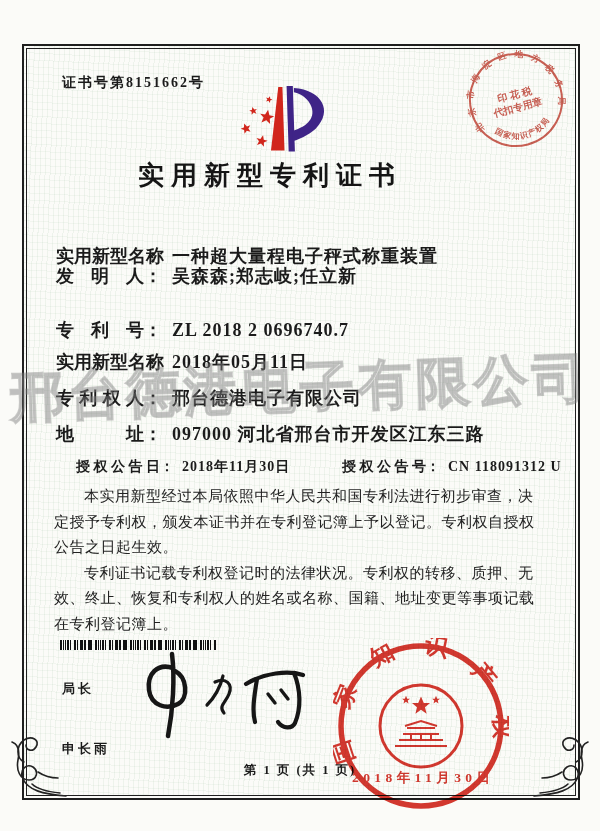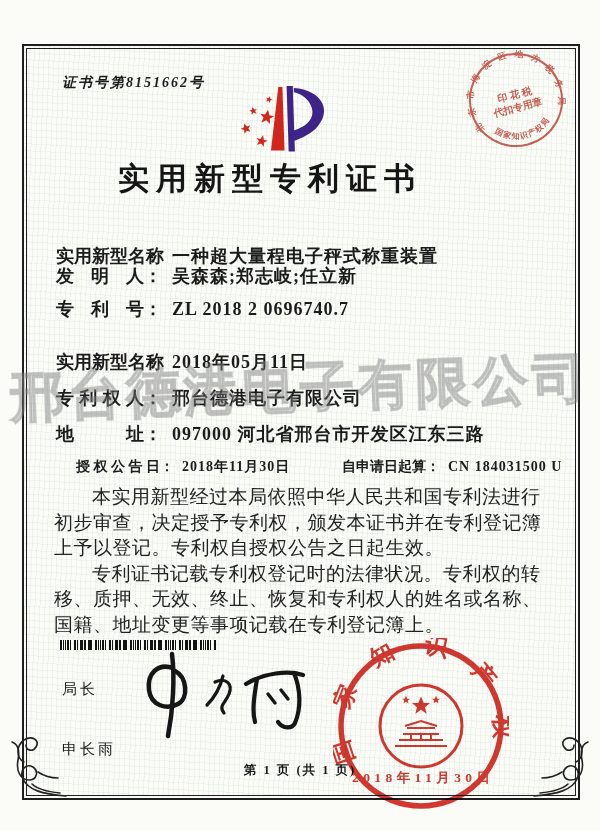--- a/index.html
+++ b/index.html
@@ -18,48 +18,48 @@
   }
   .frame{
     position:absolute;left:22px;top:44px;width:554px;height:752px;
     border:2px solid #1f1f1f;z-index:2;
   }
   .frame::before{
     content:"";position:absolute;inset:2px;border:1px solid #1f1f1f;
   }
   .cert-no{
     position:absolute;left:62px;top:74px;z-index:3;
-    font-size:14px;font-weight:600;letter-spacing:2px;font-style:italic;
+    font-size:14px;font-weight:600;letter-spacing:2px;
   }
   .logo{position:absolute;left:232px;top:86px;z-index:3;}
   .title{
     position:absolute;left:0;top:158px;width:540px;text-align:center;z-index:3;
-    font-size:31px;font-weight:bold;letter-spacing:7px;color:#151515;
+    font-size:26px;font-weight:bold;letter-spacing:7px;color:#151515;
   }
   .row{position:absolute;left:56px;z-index:3;font-size:18px;font-weight:600;white-space:nowrap;}
   .row .lbl{display:inline-block;width:88px;text-align:justify;text-align-last:justify;}
   .row .val{margin-left:10px;letter-spacing:1px;}
-  .row.r0{top:244px}.row.r1{top:264px}.row.r2{top:297px}
+  .row.r0{top:244px}.row.r1{top:264px}.row.r2{top:318px}
   .row.r3{top:350px}.row.r4{top:386px}.row.r5{top:422px}
   .grant{position:absolute;top:458px;z-index:3;font-size:14px;font-weight:600;white-space:nowrap;}
   .grant.left{left:56px}.grant.right{left:322px}
   .grant .lbl{display:inline-block;width:84px;text-align:justify;text-align-last:justify;padding-left:20px;}
   .grant .val{margin-left:8px;letter-spacing:1px;}
   .body-text{
     position:absolute;left:54px;top:484px;width:494px;z-index:3;
-    font-size:19px;line-height:25.5px;letter-spacing:.5px;color:#222;
+    font-size:15px;line-height:25.5px;letter-spacing:.5px;color:#222;
   }
   .body-text p{margin:0;text-indent:2em;}
   .barcode{
     position:absolute;left:60px;top:640px;width:156px;height:10px;z-index:3;
     background:
       repeating-linear-gradient(90deg,#111 0 2px,transparent 2px 3px,#111 3px 4px,transparent 4px 7px),
       repeating-linear-gradient(90deg,#111 0 1px,transparent 1px 5px);
   }
-  .signer{position:absolute;left:62px;z-index:3;font-size:15px;font-weight:400;letter-spacing:3px;}
+  .signer{position:absolute;left:62px;z-index:3;font-size:13px;font-weight:700;letter-spacing:3px;}
   .signer.t1{top:680px}.signer.t2{top:740px}
   .signature{position:absolute;left:128px;top:648px;z-index:4;}
   .seal{position:absolute;left:333px;top:638px;z-index:6;mix-blend-mode:multiply;opacity:.92;}
   .tax-stamp{position:absolute;left:466px;top:50px;z-index:6;mix-blend-mode:multiply;opacity:.8;transform:rotate(-15deg);}
   .footer{
     position:absolute;left:0;top:762px;width:600px;text-align:center;z-index:3;
     font-size:12.5px;letter-spacing:2px;font-weight:600;
   }
   .watermark{
     position:absolute;left:0;top:352px;width:600px;text-align:center;z-index:5;
@@ -116,21 +116,21 @@
   <span class="lbl">专利权人</span><span>：</span><span class="val">邢台德港电子有限公司</span>
 </div>
 <div class="row r5">
   <span class="lbl">地址</span><span>：</span><span class="val">097000 河北省邢台市开发区江东三路</span>
 </div>
 
 <div class="grant left">
   <span class="lbl">授权公告日</span><span>：</span><span class="val">2018年11月30日</span>
 </div>
 <div class="grant right">
-  <span class="lbl">自申请日起算</span><span>：</span><span class="val">CN 184031500 U</span>
+  <span class="lbl">授权公告号</span><span>：</span><span class="val">CN 118091312 U</span>
 </div>
 
 <div class="body-text">
   <p>本实用新型经过本局依照中华人民共和国专利法进行初步审查，决定授予专利权，颁发本证书并在专利登记簿上予以登记。专利权自授权公告之日起生效。</p>
   <p>专利证书记载专利权登记时的法律状况。专利权的转移、质押、无效、终止、恢复和专利权人的姓名或名称、国籍、地址变更等事项记载在专利登记簿上。</p>
 </div>
 
 <div class="barcode"></div>
 
 <div class="signer t1">局长</div>

